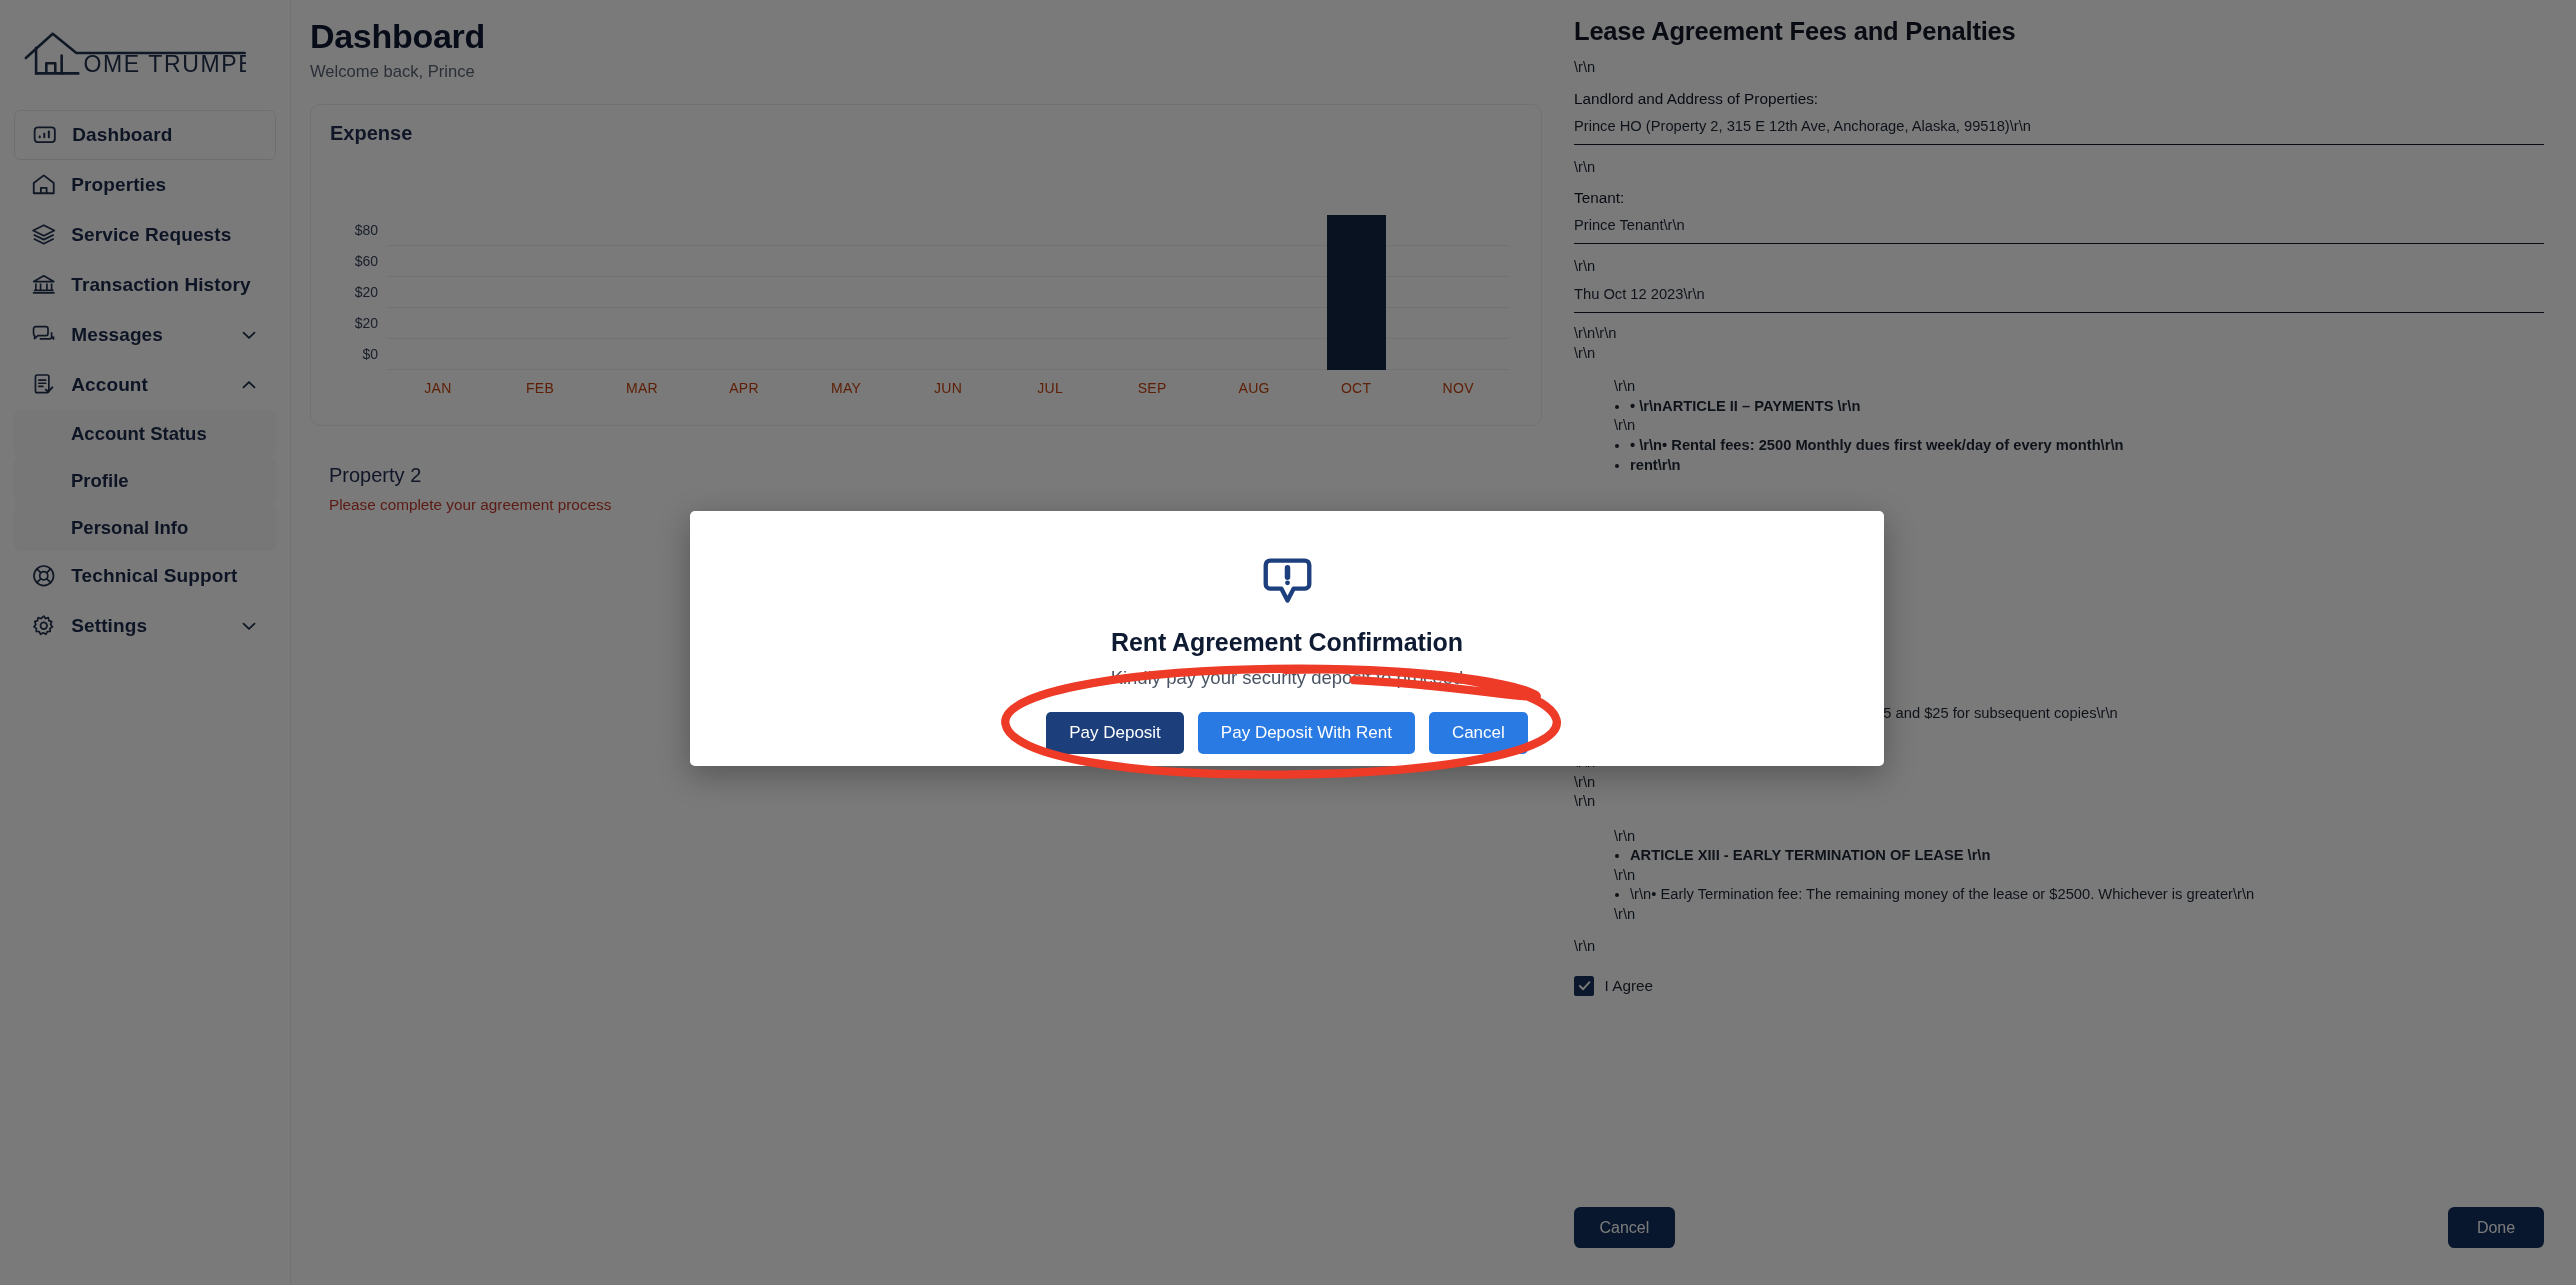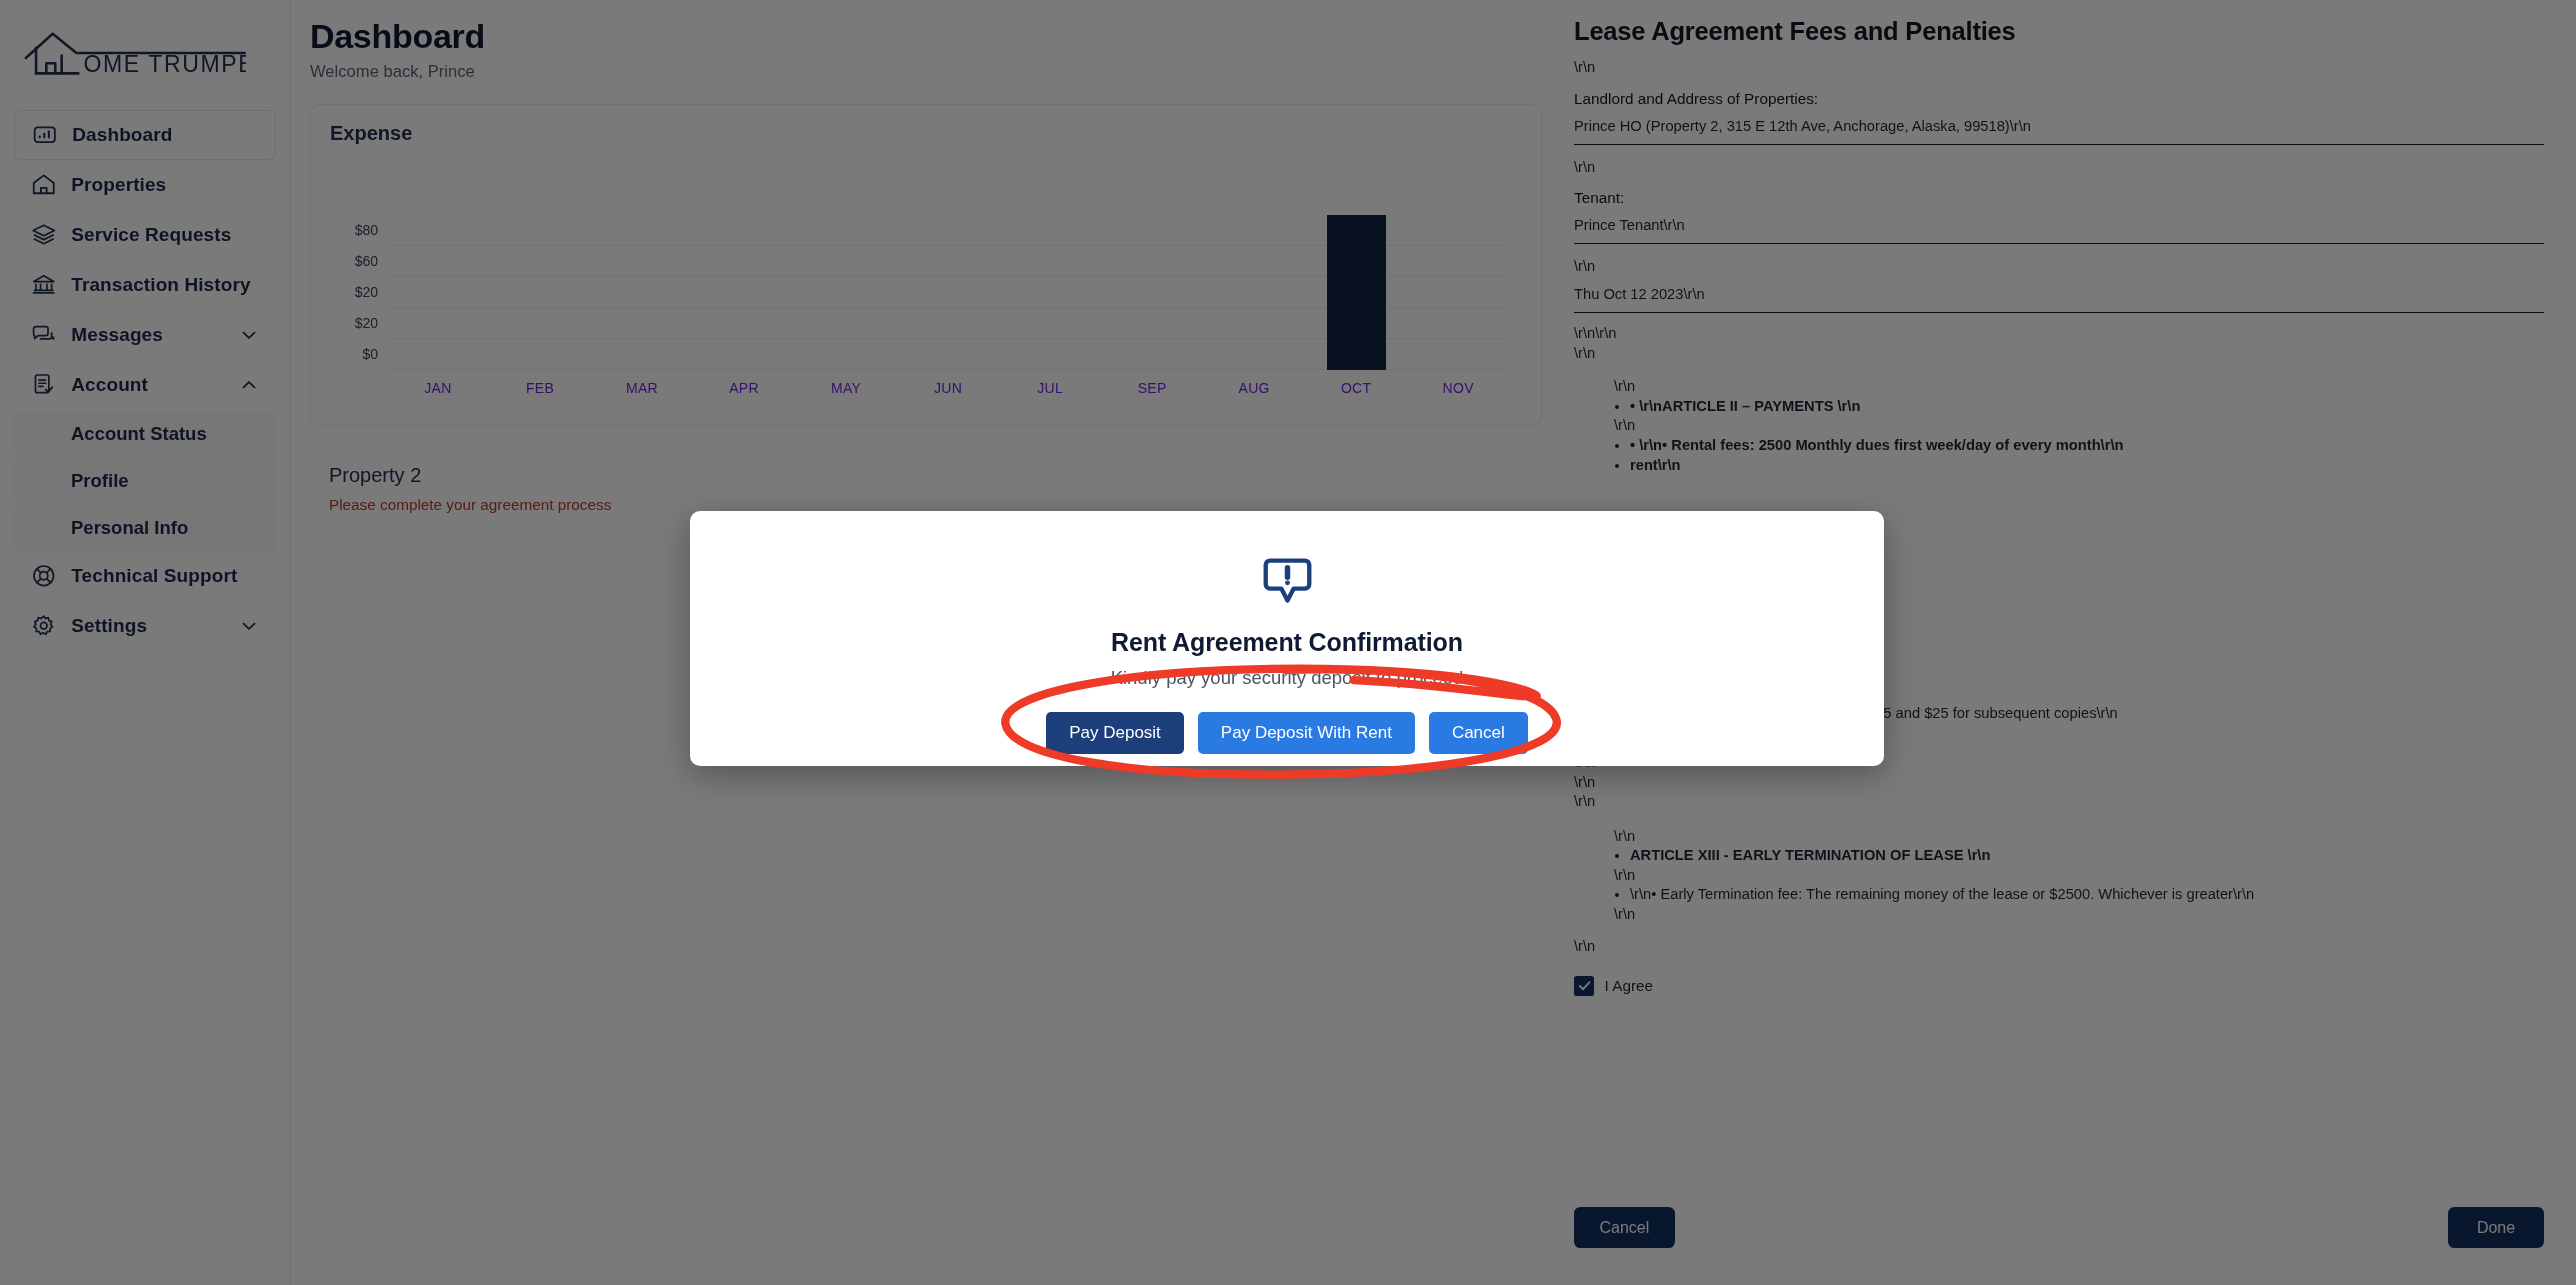--- a/index.html
+++ b/index.html
@@ -67,21 +67,21 @@
 
   
   .chart-area { position:absolute; left:19px; right:19px; top:70px; bottom:18px; }
   .plot { position:absolute; left:57px; right:12.8px; top:24px; bottom:37px; }
   .gridline { position:absolute; left:0; right:0; height:0.6px; background:#eceff3; }
   .ytick { position:absolute; right:calc(100% + 9px); transform:translateY(-50%);
            font-size: 14px; color:#39445a; white-space:nowrap; }
   .bars { position:absolute; inset:0; display:flex; align-items:flex-end; }
   .barcol { flex:1 1 0; display:flex; flex-direction:column; justify-content:flex-end; align-items:center; height:100%; position:relative; }
   .bar { width: 59px; background:#122644; border-radius:0; }
-  .xtick { position:absolute; top: calc(100% + 10.2px); font-size:14px; color:#6d28d9; letter-spacing:0.3px; }
+  .xtick { position:absolute; top: calc(100% + 10.2px); font-size:14px; color:#c2410c; letter-spacing:0.3px; }
 
   #property-card {
     margin-top: 19px; width: 1232px; height: 109px;
     border-radius: 10.2px; background:#fff; padding: 19px 19px 0 19px;
   }
   #property-name { font-size: 20px; color:#243153; font-weight:500; }
   #property-warning { font-size: 15.3px; color:#c0392b; margin-top: 9px; }
 
   
   #agreement-panel {
@@ -113,21 +113,21 @@
   #ag-footer { position:absolute; left:32px; right:32px; bottom: 37px; display:flex; justify-content:space-between; }
   .ag-btn {
     background:#12305e; color:#ffffff; border:none; border-radius:6.4px;
     font-size: 16px; font-family:"Liberation Sans", sans-serif;
     padding: 11.5px 25.5px; cursor:pointer; min-width: 96px;
   }
 
   
   #modal {
     position:absolute; left:690px; top:511px; width:1194px; height:255px;
-    background:#ffffff; border-radius: 10px; z-index:50;
+    background:#ffffff; border-radius: 5px; z-index:50;
     box-shadow: 0 9px 32px rgba(0,0,0,.30);
     display:flex; flex-direction:column; align-items:center;
     padding-top: 40px;
   }
   #modal-icon { width: 55px; height: 55px; display:flex; align-items:center; justify-content:center; }
   #modal-icon svg { width: 55px; height: 55px; }
   #modal-title { font-size: 25px; font-weight:700; color:#0f1b33; margin-top: 22px; letter-spacing:-0.1px; }
   #modal-subtitle { font-size: 18.5px; color:#4b5563; margin-top: 10.2px; }
   #modal-actions { display:flex; gap: 14px; margin-top: 23px; position:relative; z-index:3; }
   .m-btn {

